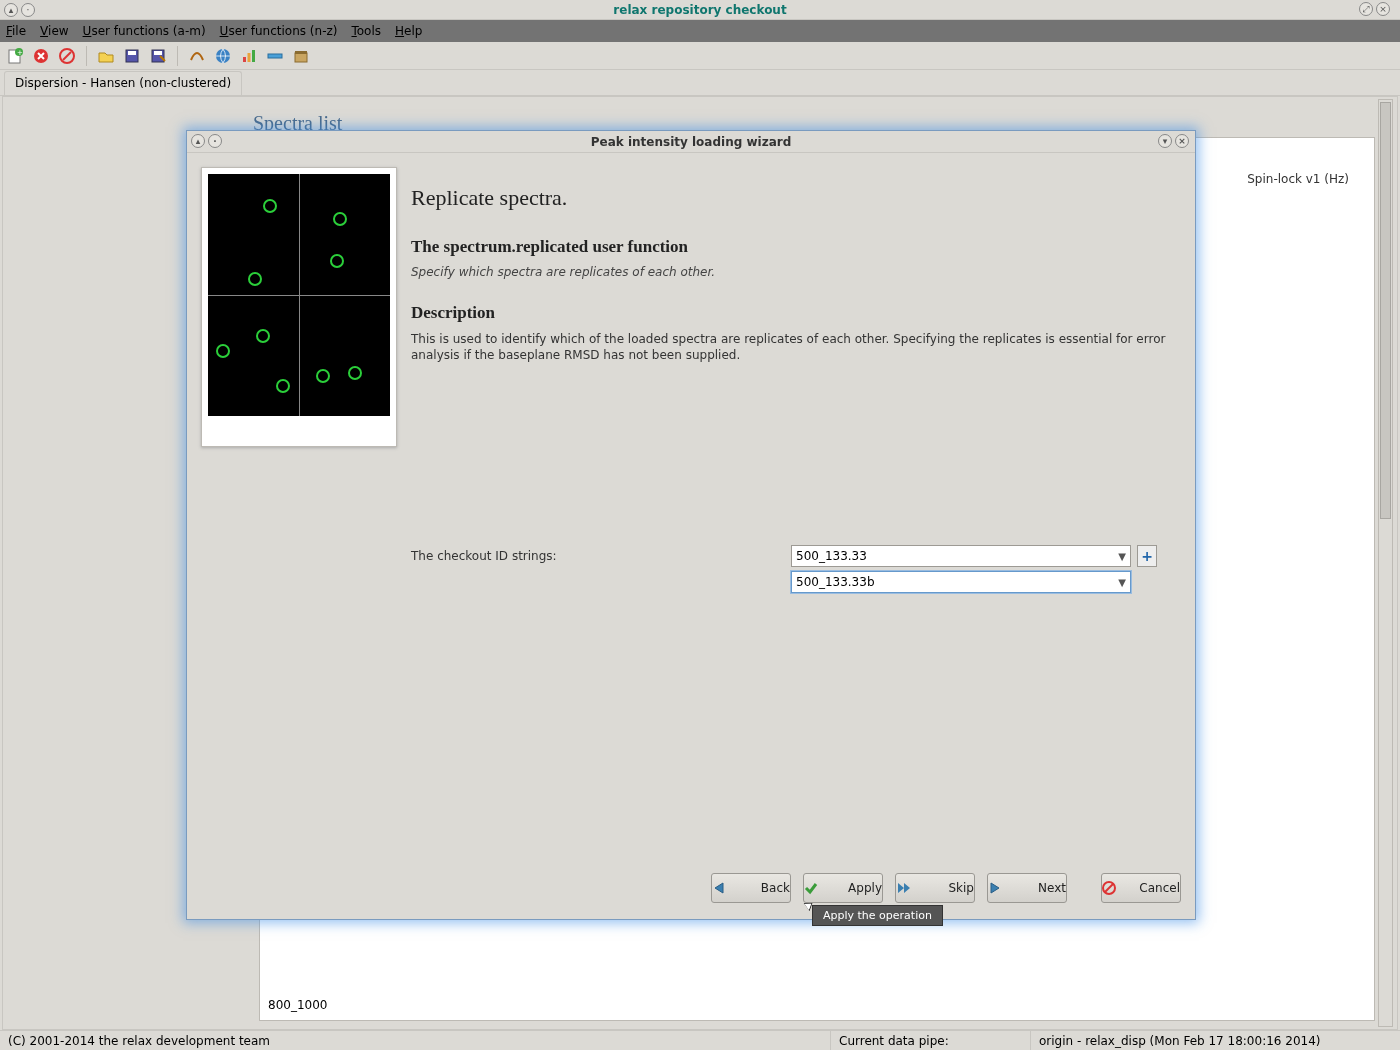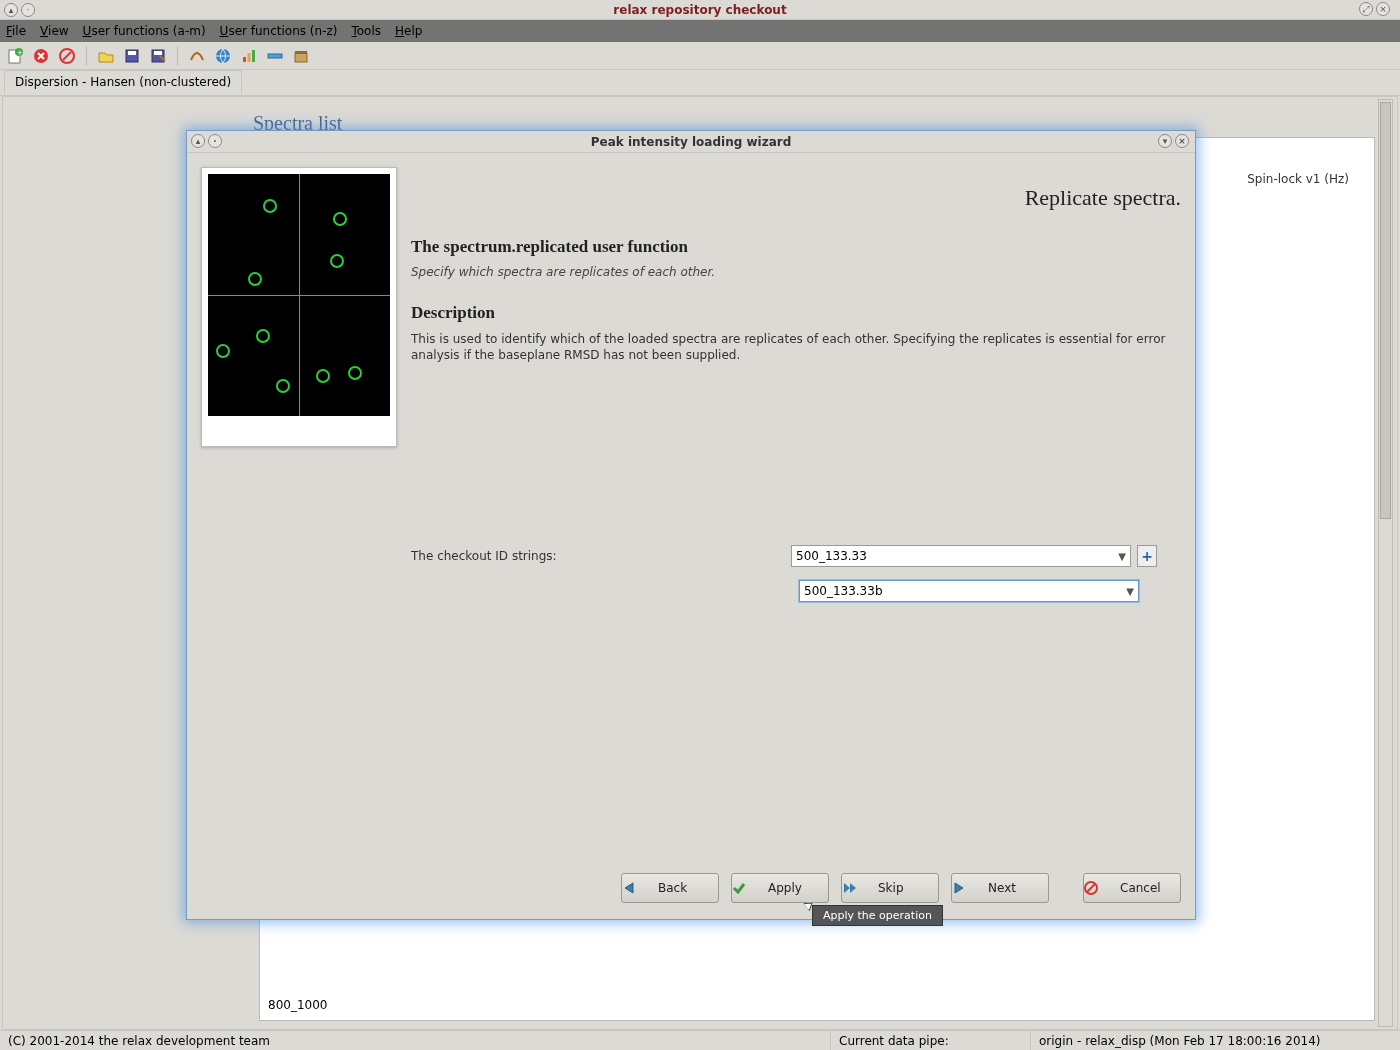--- a/index.html
+++ b/index.html
@@ -14,21 +14,21 @@
   
   .titlebar-outer {
     height: 20px;
     background: #dcdad5;
     display: flex;
     align-items: center;
     justify-content: center;
     position: relative;
     border-bottom: 1px solid #c8c6c1;
   }
-  .titlebar-outer .title { font-weight: bold; color: #7f1d1d; }
+  .titlebar-outer .title { font-weight: bold; color: #0f766e; }
   .titlebar-outer .controls-left {
     position: absolute; left: 4px; top: 3px; display:flex; gap:3px;
   }
   .titlebar-outer .controls-right {
     position: absolute; right: 10px; top: 2px; display:flex; gap:3px;
   }
   .win-btn {
     width:14px; height:14px; border-radius:50%;
     border:1px solid #888; background:#e6e4df;
     display:inline-flex; align-items:center; justify-content:center;
@@ -54,21 +54,21 @@
     padding: 0 6px;
     gap: 8px;
     border-bottom: 1px solid #c8c6c1;
   }
   .tb-icon { width:18px; height:18px; display:flex; align-items:center; justify-content:center; }
   .tb-sep { width:1px; height:20px; background:#bdbab4; margin:0 2px;}
   
   .tabstrip {
     height: 26px;
     background:#dcdad5;
-    display:flex; align-items:flex-start;
+    display:flex; align-items:center;
     padding-left:4px;
     border-bottom:1px solid #c8c6c1;
   }
   .tab {
     padding:4px 10px 5px;
     background:#dcdad5;
     border:1px solid #c8c6c1;
     border-bottom:none;
     border-radius:3px 3px 0 0;
     font-size:12px;
@@ -155,21 +155,21 @@
   .wimg-inner::after { top:50%; left:0; right:0; height:1px; }
   .peak {
     position:absolute; width:14px; height:14px; border:2px solid #2bcf3a;
     border-radius:50%;
   }
 
   .dialog-right {
     position:absolute; left:224px; right:14px; top:14px; bottom:60px;
   }
   .dlg-h1 {
-    text-align:right; font-family: serif; font-size:22px; color:#222;
+    text-align:left; font-family: serif; font-size:22px; color:#222;
     margin-top: 18px; margin-bottom: 26px;
   }
   .dlg-h2 { font-family: serif; font-size:17px; color:#222; margin-bottom:8px; font-weight:bold;}
   .dlg-italic { font-style:italic; color:#444; margin-bottom:24px; font-size:12px;}
   .dlg-body-text { font-size:12px; color:#333; line-height:1.35; margin-bottom:6px;}
 
   .form-row { position:absolute; left:0; right:0; }
   .form-label { position:absolute; left:0; top:4px; font-size:12px; color:#333; }
 
   .combo {
@@ -185,25 +185,25 @@
     display:flex; align-items:center; justify-content:center;
     color:#2266aa; font-weight:bold; font-size:14px;
   }
 
   
   .dlg-buttons {
     position:absolute; left:0; right:0; bottom:12px; height:34px;
     display:flex; justify-content:flex-end; gap:12px; padding:0 14px;
   }
   .dlg-btn {
-    width:98px; height:30px;
+    width:80px; height:30px;
     border:1px solid #9a9893;
     border-radius:3px;
     background:linear-gradient(#e9e7e2,#d3d1cc);
-    display:flex; align-items:center; justify-content:flex-start; gap:22px;
+    display:flex; align-items:center; justify-content:space-between; gap:14px;
     font-size:12px; color:#222;
   }
   .dlg-btn .bicon { width:14px; height:14px; display:inline-block;}
 
   .tooltip {
     position:absolute;
     background:#555; color:#fff; font-size:11px;
     padding:3px 10px; border:1px solid #333;
     white-space:nowrap;
   }
@@ -378,21 +378,21 @@
 
       <div class="form-row" style="top:378px;">
         <div class="form-label">The checkout ID strings:</div>
 
         <div class="combo" style="left:380px; width:340px; top:0;">
           <span>500_133.33</span>
           <span class="chev">▼</span>
         </div>
         <div class="add-btn" style="left:726px; top:0;">+</div>
 
-        <div class="combo focus" style="left:388px; width:340px; top:26px;margin-top:9px;">
+        <div class="combo focus" style="left:380px; width:340px; top:26px;">
           <span>500_133.33b</span>
           <span class="chev">▼</span>
         </div>
       </div>
     </div>
 
     <div class="dlg-buttons">
       <div class="dlg-btn">
         <span class="bicon">
           <svg width="14" height="14">

